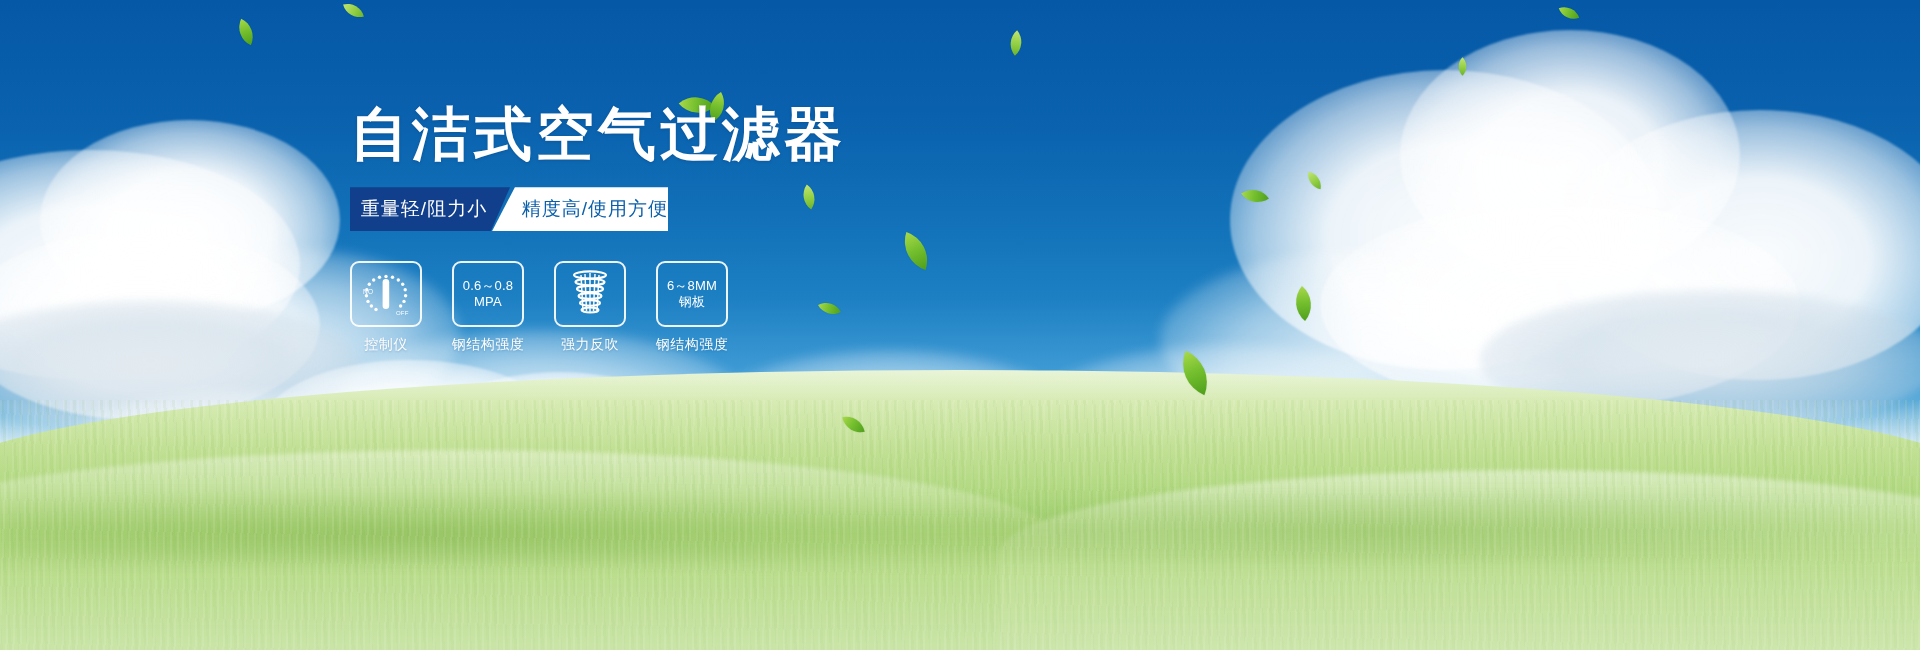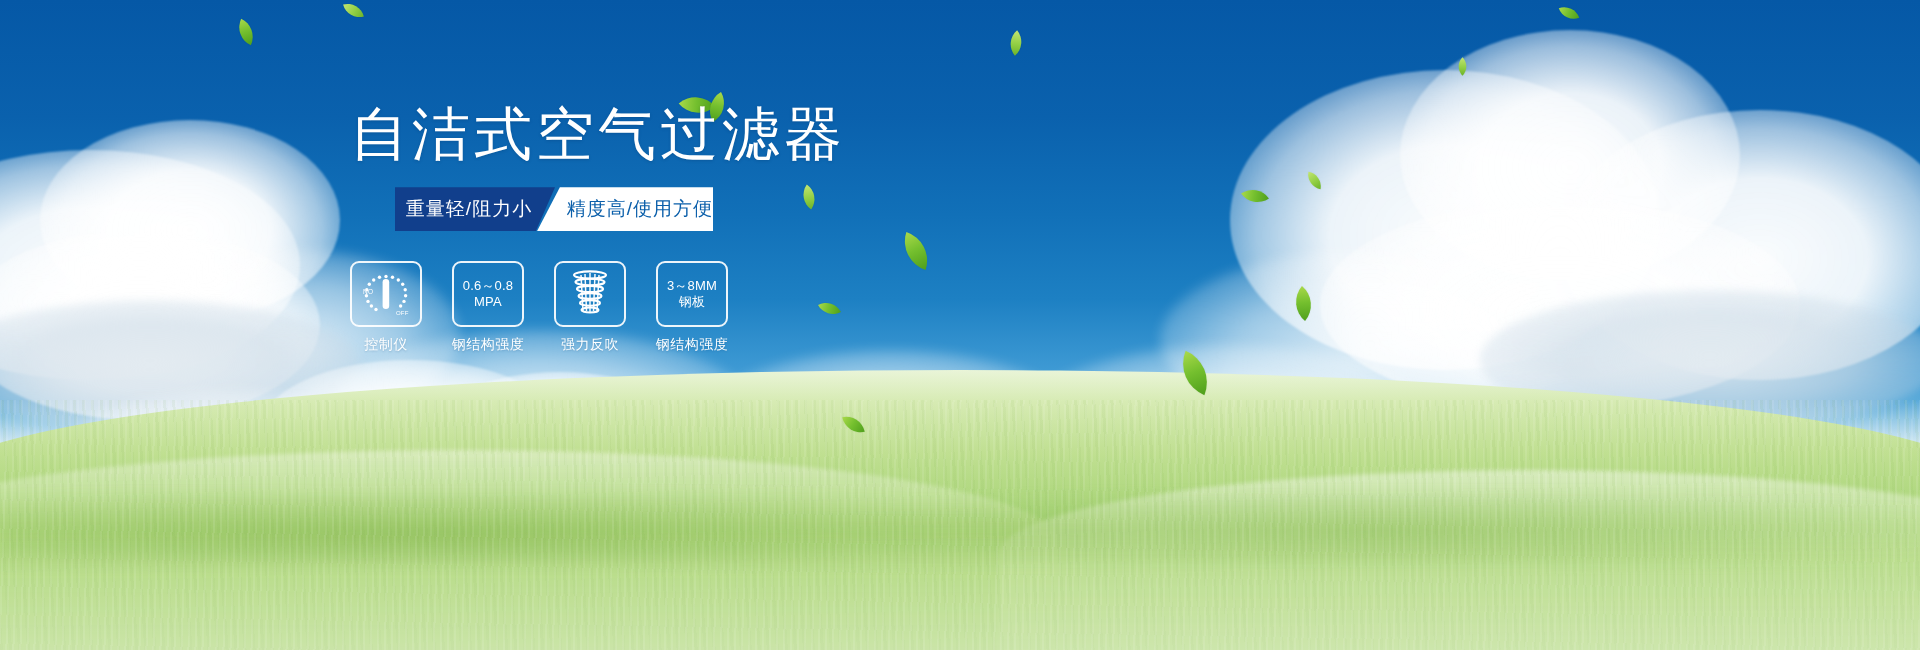--- a/index.html
+++ b/index.html
@@ -124,26 +124,26 @@
   .content {
     position: absolute;
     left: 350px; top: 104px;
     width: 700px;
   }
   .title {
     font-size: 58px;
     line-height: 1.02;
     letter-spacing: 4px;
     color: #ffffff;
-    font-weight: 400;
+    font-weight: 700;
     white-space: nowrap;
     text-shadow: 0 1px 3px rgba(3,48,95,0.25);
   }
 
-  .tags { display: flex; align-items: stretch; margin-top: 24px; height: 44px; width: 322px; margin-left: 45px; }
+  .tags { display: flex; align-items: stretch; margin-top: 24px; height: 44px; width: 322px; }
   .tag {
     display: flex; align-items: center; justify-content: center;
     font-size: 19px; letter-spacing: 1px; white-space: nowrap;
   }
   .tag-primary {
     background: #113f8c;
     color: #ffffff;
     width: 160px;
     clip-path: polygon(0 0, 100% 0, 88% 100%, 0 100%);
     padding-right: 12px;
@@ -339,21 +339,21 @@
               <line x1="34" y1="7" x2="32" y2="43"></line>
             </g>
           </svg>
         </div>
         <div class="feature-caption">强力反吹</div>
       </div>
 
       <div class="feature">
         <div class="feature-box">
           <div>
-            <div>3～8MM</div>
+            <div>6～8MM</div>
             <div>钢板</div>
           </div>
         </div>
         <div class="feature-caption">钢结构强度</div>
       </div>
 
 
     </div>
   </div>
 </div>

